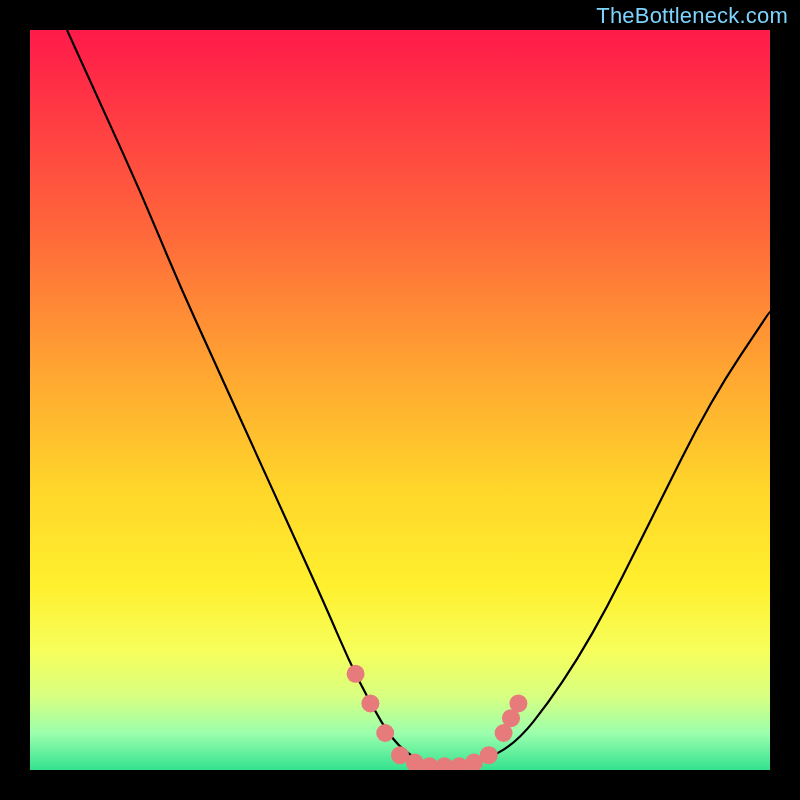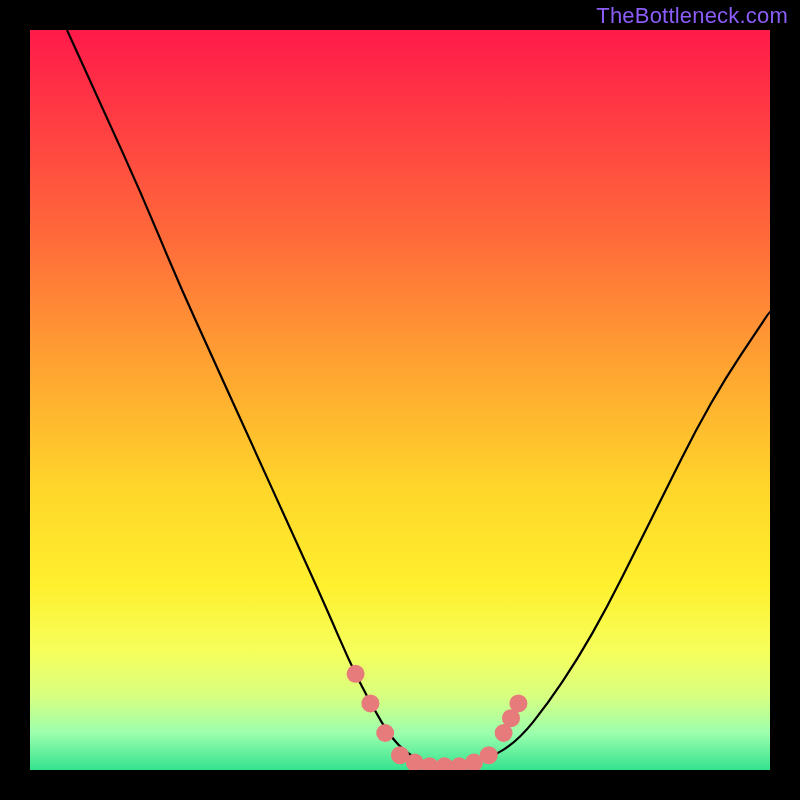--- a/index.html
+++ b/index.html
@@ -14,21 +14,21 @@
     width: 800px;
     height: 800px;
     background: #000000;
     position: relative;
     box-sizing: border-box;
   }
   .watermark {
     position: absolute;
     top: 3px;
     right: 12px;
-    color: #8b5cf6;
+    color: #7dd3fc;
     font-size: 22px;
     font-weight: 500;
     font-family: Arial, sans-serif;
     letter-spacing: 0.2px;
   }
   .plot {
     position: absolute;
     left: 30px;
     top: 30px;
     width: 740px;

